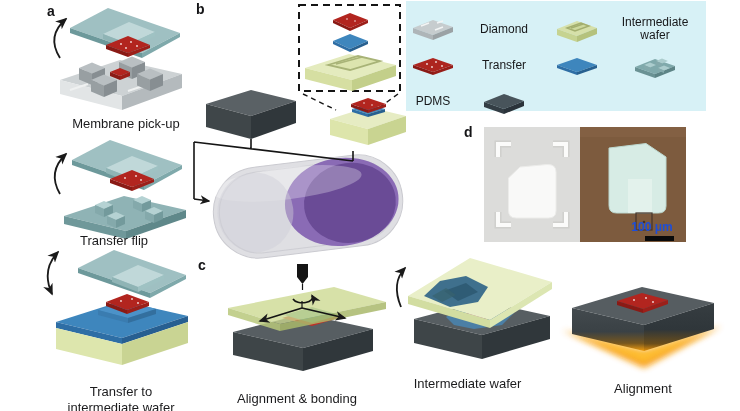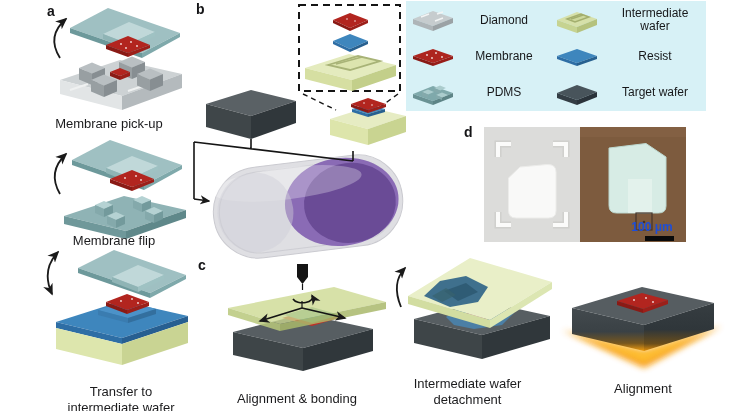--- a/index.html
+++ b/index.html
@@ -3,21 +3,21 @@
 <meta charset="utf-8">
 <style>
   html,body{margin:0;padding:0;background:#fff;}
   .fig{position:relative;width:740px;height:411px;background:#ffffff;
        font-family:"Liberation Sans",sans-serif;overflow:hidden;}
   .art{position:absolute;left:0;top:0;}
   .plabel{position:absolute;font-weight:700;font-size:14px;color:#141416;}
   .cap{position:absolute;font-size:13px;color:#1b1b1d;text-align:center;line-height:15.5px;}
   .legend{position:absolute;left:406px;top:1px;width:300px;height:110px;background:#d7f1f6;
           display:grid;grid-template-columns:54px 88px 58px 98px;grid-auto-rows:36px;
-          align-items:center;box-sizing:border-box;padding-top:1px;}
+          align-items:center;box-sizing:border-box;padding-top:10px;}
   .licon{display:flex;justify-content:center;align-items:center;}
   .llab{font-size:12px;color:#17181a;text-align:center;line-height:13px;}
   .micrograph{position:absolute;}
   .scaletext{position:absolute;font-size:12px;font-weight:700;color:#1d4ed8;text-align:center;}
   .scalebar{position:absolute;background:#0a0a0a;}
 </style>
 </head>
 <body>
 
 <div class="fig">
@@ -275,30 +275,29 @@
           <circle cx="653" cy="302" r="0.9" fill="#fff" opacity="0.85"></circle>
       </g>
     </g>
   </svg>
 
   <div class="plabel" style="left:47px;top:3px">a</div>
   <div class="plabel" style="left:196px;top:1px">b</div>
   <div class="plabel" style="left:198px;top:257px">c</div>
   <div class="plabel" style="left:464px;top:124px">d</div>
 
-  <div class="cap" style="left:20px;top:116px;width:178px">Membrane pick-up</div>
-  <div class="cap" style="left:25px;top:233px;width:178px">Membrane flip</div>
+  <div class="cap" style="left:37px;top:116px;width:178px">Membrane pick-up</div>
+  <div class="cap" style="left:25px;top:233px;width:178px">Transfer flip</div>
   <div class="cap" style="left:25px;top:384px;width:192px">
     <div>Transfer to</div>
     <div>intermediate wafer</div>
   </div>
   <div class="cap" style="left:212px;top:391px;width:170px">Alignment &amp; bonding</div>
   <div class="cap" style="left:395px;top:376px;width:145px">
     <div>Intermediate wafer</div>
-    <div>detachment</div>
   </div>
   <div class="cap" style="left:572px;top:381px;width:142px">Alignment</div>
 
   <div class="legend">
     <span class="licon">
       <svg width="48" height="30">
           <polygon points="4,14 24,6 44,13 24,21" fill="#c6ccce"></polygon>
           <polygon points="4,14 24,21 24,26 4,19" fill="#aeb5b8"></polygon>
           <polygon points="24,21 44,13 44,18 24,26" fill="#9ba2a5"></polygon>
           <path d="M12,12 L20,9 M28,9 L34,7 M26,16 L34,13" stroke="#f2f4f4" stroke-width="1.5" fill="none"></path>
@@ -320,29 +319,28 @@
       <svg width="48" height="30">
           <polygon points="4,15 24,8 44,15 24,22" fill="#ad251f"></polygon>
           <polygon points="4,15 24,22 24,25 4,18" fill="#8a1a15"></polygon>
           <polygon points="24,22 44,15 44,18 24,25" fill="#971d18"></polygon>
           <circle cx="18" cy="14" r="0.9" fill="#fff" opacity="0.85"></circle>
           <circle cx="27" cy="12" r="0.9" fill="#fff" opacity="0.85"></circle>
           <circle cx="33" cy="16" r="0.9" fill="#fff" opacity="0.85"></circle>
           <circle cx="23" cy="17" r="0.9" fill="#fff" opacity="0.85"></circle>
         </svg>
     </span>
-    <span class="llab">Membrane</span>
+    <span class="llab">Transfer</span>
     <span class="licon">
       <svg width="48" height="30">
           <polygon points="4,15 24,8 44,15 24,22" fill="#3e86bd"></polygon>
           <polygon points="4,15 24,22 24,25 4,18" fill="#2e6ea5"></polygon>
           <polygon points="24,22 44,15 44,18 24,25" fill="#27608f"></polygon>
         </svg>
     </span>
-    <span class="llab">Resist</span>
 
     <span class="licon">
       <svg width="48" height="30">
           <polygon points="4,17 24,9 44,16 24,24" fill="#7fa9ab"></polygon>
           <polygon points="4,17 24,24 24,28 4,21" fill="#6a9294"></polygon>
           <polygon points="24,24 44,16 44,20 24,28" fill="#5d8486"></polygon>
           <polygon points="13,15 19,12.5 25,15 19,17.5" fill="#abcccd"></polygon>
           <polygon points="13,15 19,17.5 19,21 13,18.5" fill="#84a9ab"></polygon>
           <polygon points="25,11 31,8.5 37,11 31,13.5" fill="#abcccd"></polygon>
           <polygon points="25,11 31,13.5 31,17 25,14.5" fill="#84a9ab"></polygon>
@@ -351,21 +349,20 @@
         </svg>
     </span>
     <span class="llab">PDMS</span>
     <span class="licon">
       <svg width="48" height="30">
           <polygon points="4,16 24,8 44,15 24,23" fill="#48545b"></polygon>
           <polygon points="4,16 24,23 24,28 4,21" fill="#333d44"></polygon>
           <polygon points="24,23 44,15 44,20 24,28" fill="#2a333a"></polygon>
         </svg>
     </span>
-    <span class="llab">Target wafer</span>
   </div>
 
   <svg class="micrograph" style="left:484px;top:127px" width="96" height="115">
     <rect width="96" height="115" fill="#dcdcda"></rect>
     <path d="M14,30 L14,17 L27,17 M69,17 L82,17 L82,30 M14,85 L14,98 L27,98 M82,85 L82,98 L69,98" stroke="#c8c8c5" stroke-width="7" fill="none" opacity="0.6"></path>
     <path d="M14,30 L14,17 L27,17 M69,17 L82,17 L82,30 M14,85 L14,98 L27,98 M82,85 L82,98 L69,98" stroke="#fbfbfa" stroke-width="4" fill="none"></path>
     <path d="M36,40 L63,37.5 Q72,37 72,45 L72,84 Q72,91 64.5,91 L32,91 Q24.5,91 24.5,83.5 L24.5,51 Z" fill="#f9f9f8" stroke="#ececea"></path>
   </svg>
   <svg class="micrograph" style="left:580px;top:127px" width="106" height="115">
     <rect width="106" height="115" fill="#7d5b3e"></rect>

